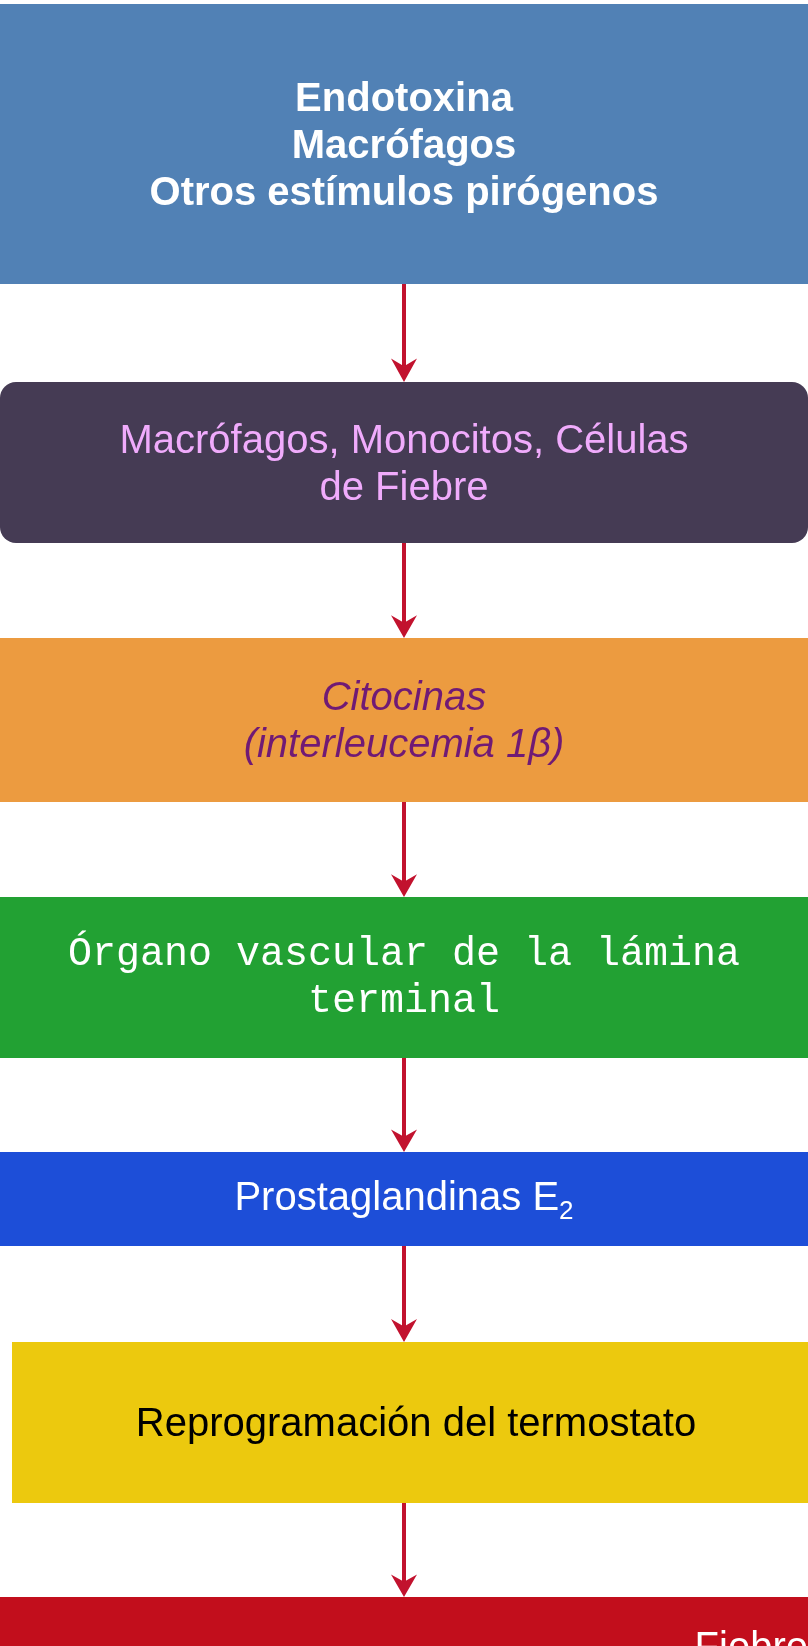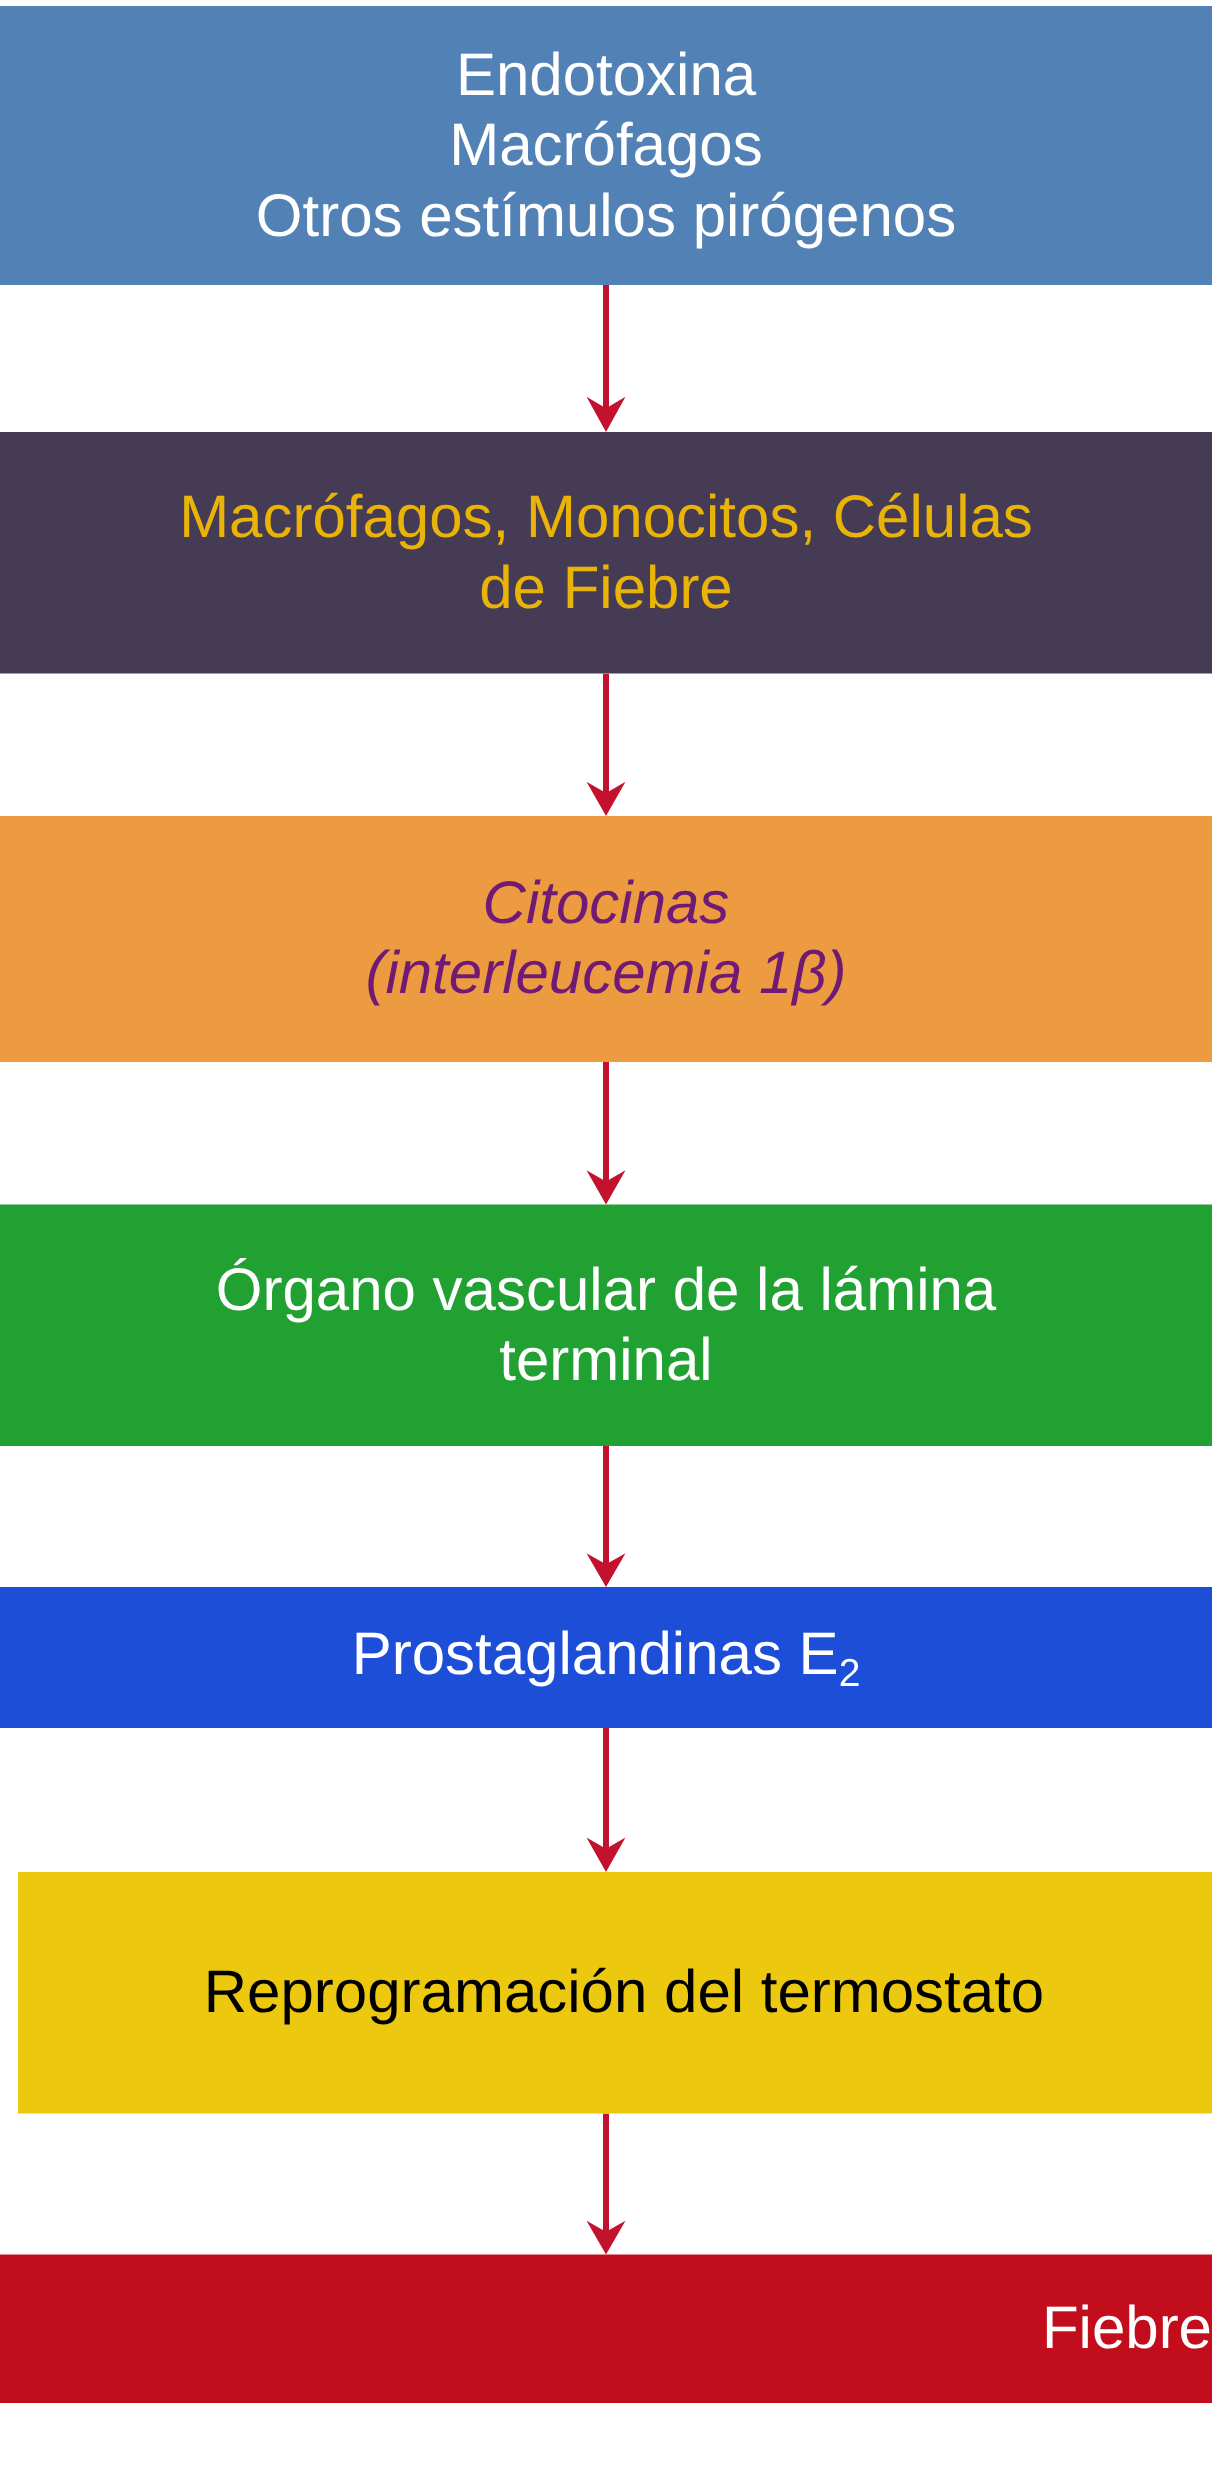--- a/index.html
+++ b/index.html
@@ -15,24 +15,24 @@
     width: 808px;
     display: flex;
     flex-direction: column;
     justify-content: center;
     align-items: center;
     text-align: center;
     font-size: 40px;
     line-height: 47px;
     font-weight: 400;
   }
-  .box-1 { height: 186px; margin-top: 4px; }
+  .box-1 { height: 280px; margin-top: 4px; font-weight: bold; }
   .box-2 { height: 161px; }
   .box-3 { height: 164px; }
-  .box-4 { height: 161px; }
+  .box-4 { height: 161px; font-family: Liberation Mono, monospace; }
   .box-5 { height: 94px; }
   .box-6 { height: 161px; }
   .box-7 { height: 99px; align-items: flex-end; }
   .gap {
     width: 808px;
     display: flex;
     justify-content: center;
     align-items: stretch;
   }
   .gap-1 { height: 98px; }
@@ -59,21 +59,21 @@
     <div class="line">Otros estímulos pirógenos</div>
   </section>
 
   <div class="gap gap-1">
     <svg class="arrow" viewBox="0 0 26 96" preserveAspectRatio="none" aria-hidden="true">
       <rect x="11" y="0" width="4" height="81" style="fill: rgb(194, 18, 46);"></rect>
       <polygon points="0,73 13,80.5 26,73 13,96" style="fill: rgb(194, 18, 46);"></polygon>
     </svg>
   </div>
 
-  <section class="box box-2" style="background-color: rgb(69, 59, 84); color: #eab308;">
+  <section class="box box-2" style="background-color: rgb(69, 59, 84); color: #f0abfc; border-radius: 16px;">
     <div class="line">Macrófagos, Monocitos, Células</div>
     <div class="line">de Fiebre</div>
   </section>
 
   <div class="gap gap-2">
     <svg class="arrow" viewBox="0 0 26 96" preserveAspectRatio="none" aria-hidden="true">
       <rect x="11" y="0" width="4" height="81" style="fill: rgb(194, 18, 46);"></rect>
       <polygon points="0,73 13,80.5 26,73 13,96" style="fill: rgb(194, 18, 46);"></polygon>
     </svg>
   </div>

